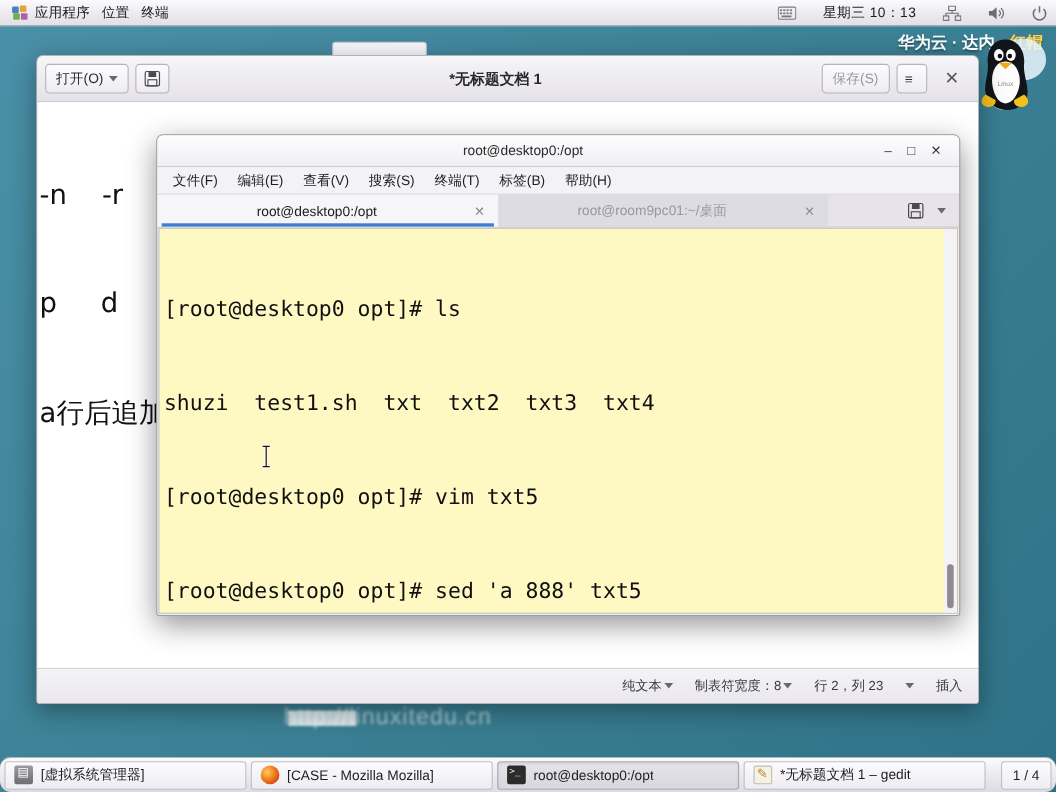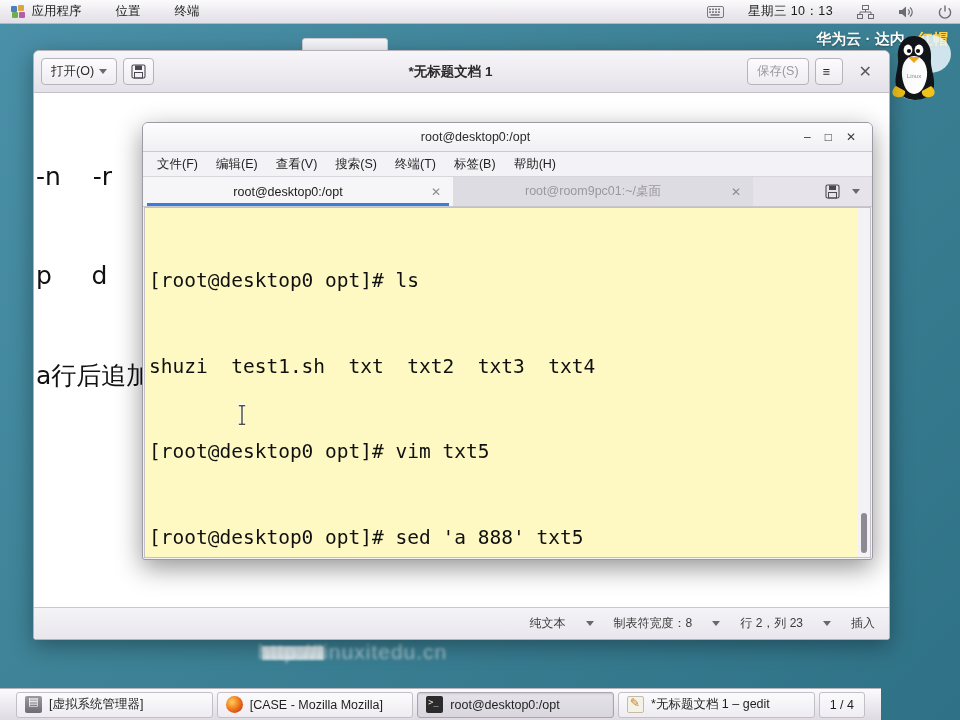--- a/index.html
+++ b/index.html
@@ -15,21 +15,21 @@
   }
 
   
   #top-panel {
     position: absolute; left: 0; top: 0; width: 960px; height: 24px;
     background: linear-gradient(180deg, #fbfbfd 0%, #eceaef 55%, #e2dfe6 100%);
     border-bottom: 1px solid #b9b6bf;
     display: flex; align-items: center; z-index: 60;
     font-size: 12.5px; color: #1c1c1c;
   }
-  .panel-menu { display: flex; align-items: center; gap: 24px; padding-left: 6px; }
+  .panel-menu { display: flex; align-items: center; gap: 1px; padding-left: 6px; }
   .panel-menu .item { padding: 2px 5px; border-radius: 3px; cursor: default; white-space: nowrap;}
   .apps-icon { width: 15px; height: 14px; position: relative; display:inline-block; vertical-align:middle; margin-right:2px;}
   .apps-icon i { position:absolute; width:6px; height:6px; border-radius:1px; display:block;}
   .apps-icon i:nth-child(1){ left:0; top:1px; background:#4a7fc1;}
   .apps-icon i:nth-child(2){ left:7px; top:0; background:#e0a63a;}
   .apps-icon i:nth-child(3){ left:1px; top:7px; background:#6fae4e;}
   .apps-icon i:nth-child(4){ left:8px; top:7px; background:#b05fa8;}
   #panel-right { margin-left: auto; display: flex; align-items: center; gap: 24px; padding-right: 8px; }
   .clock { font-size: 12.5px; letter-spacing: .4px; white-space: nowrap;}
   .pico { display: inline-block; opacity: .78; }
@@ -99,21 +99,21 @@
     font-size: 25px; color: #111; line-height: 1.33; white-space: pre;
   }
   #doc-text div { padding-left: 2px; }
   #gedit-status {
     height: 32px; flex: 0 0 32px;
     background: linear-gradient(180deg,#f4f3f7 0%, #e9e7ed 100%);
     border-top: 1px solid #c9c6ce;
     display: flex; align-items: center; justify-content: flex-end;
     gap: 20px; padding-right: 14px; font-size: 12px; color: #3b3b3b;
   }
-  .status-item { display: flex; align-items: center; gap: 20px; white-space: nowrap; justify-content: space-between; }
+  .status-item { display: flex; align-items: center; gap: 2px; white-space: nowrap; justify-content: space-between; }
 
   
   #terminal {
     position: absolute; left: 142px; top: 122px; width: 731px; height: 438px;
     z-index: 20; background: #f2f1f4;
     border: 1px solid #9d9aa3; border-radius: 6px 6px 3px 3px;
     box-shadow: 0 8px 26px rgba(0,0,0,.42);
     display: flex; flex-direction: column; overflow: hidden;
   }
   #term-titlebar {
@@ -167,24 +167,24 @@
   #term-scrollbar .thumb {
     position: absolute; left: 3px; width: 6px; bottom: 4px; height: 40px;
     background: #8d8a93; border-radius: 3px;
   }
   #ibeam {
     position: absolute; left: 92px; top: 196px; width: 10px; height: 22px; z-index: 5;
   }
 
   
   #taskbar {
-    position: absolute; left: 0; bottom: 0; width: 881px; height: 32px; z-index: 70;
+    position: absolute; left: 0; bottom: 0; width: 960px; height: 32px; z-index: 70;
     background: linear-gradient(180deg,#fbfafc 0%, #ebe9ee 55%, #dedbe3 100%);
     border-top: 1px solid #b7b4bc;
-    display: flex; align-items: center; gap: 4px; padding: 0 16px;
+    display: flex; align-items: center; gap: 4px; padding: 0 4px; border-radius: 10px;
   }
   .task {
     height: 26px; flex: 0 1 220px; min-width: 0;
     border: 1px solid #c2bfc7; border-radius: 3px;
     background: linear-gradient(180deg,#fbfbfd 0%, #eeecf1 100%);
     display: flex; align-items: center; gap: 7px; padding: 0 8px;
     font-size: 12.5px; color: #1f1f1f; white-space: nowrap; overflow: hidden; cursor: default;
   }
   .task.active {
     background: linear-gradient(180deg,#e6e4ea 0%, #d9d6de 100%);

